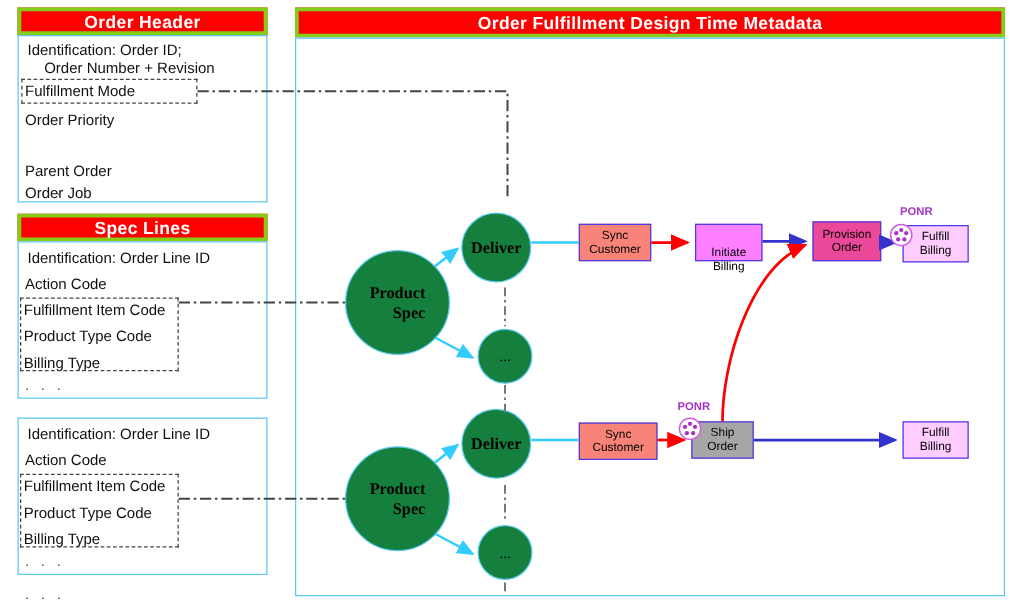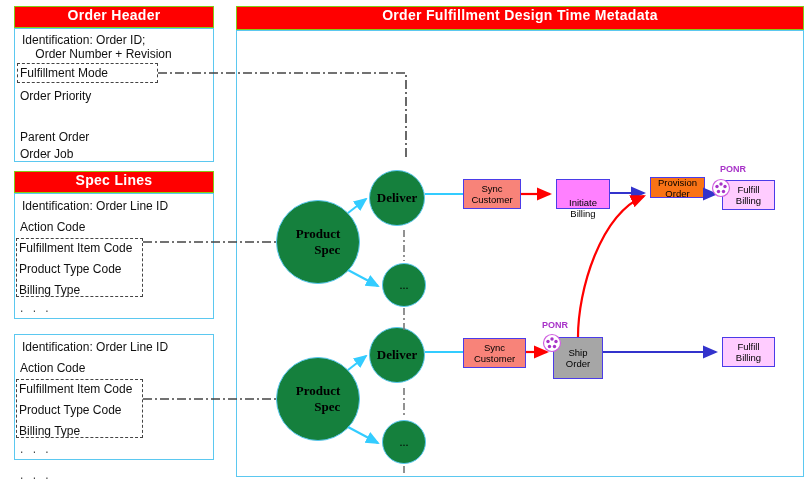--- a/index.html
+++ b/index.html
@@ -1,22 +1,22 @@
 <!DOCTYPE html>
 <html><head>
 <meta charset="utf-8">
 <style>
   html,body{margin:0;padding:0;background:#ffffff;}
   body{width:809px;height:483px;position:relative;overflow:hidden;
        font-family:"Liberation Sans",sans-serif;}
 
   .panel{position:absolute;box-sizing:border-box;border:1.5px solid #5BC8F0;background:#ffffff;}
-  .panel-title{position:absolute;box-sizing:border-box;background:#FF0000;border:1px solid #84cc16;
+  .panel-title{position:absolute;box-sizing:border-box;background:#FF0000;border:3px solid #84cc16;
                color:#ffffff;font-weight:bold;text-align:center;font-size:14px;
-               display:flex;justify-content:center;letter-spacing:.3px;}
+               display:flex;align-items:center;justify-content:center;letter-spacing:.3px;}
 
   .attr{position:absolute;font-size:12px;color:#111;white-space:pre;line-height:14px;}
   .dots{position:absolute;font-size:12px;color:#444;letter-spacing:3px;}
 
   .dashbox{position:absolute;box-sizing:border-box;border:1.4px dashed #444;}
 
   svg.overlay{position:absolute;left:0;top:0;width:809px;height:483px;overflow:visible;}
 
   .node{position:absolute;box-sizing:border-box;border:1.6px solid #4B3BE8;
         display:flex;align-items:center;justify-content:center;text-align:center;
@@ -92,35 +92,35 @@
 </div>
 
 <div class="node" style="left:463px;top:179px;width:58px;height:30px;background:#F88379;">
   <span style="white-space:pre-line;">Sync
 Customer</span>
 </div>
 <div class="node" style="left:556px;top:179px;width:54px;height:30px;background:#FF80FF;">
   <span style="white-space:pre-line;margin-top:28px;">Initiate
 Billing</span>
 </div>
-<div class="node" style="left:650px;top:177px;width:55px;height:21px;background:#f97316;">
+<div class="node" style="left:650px;top:177px;width:55px;height:32px;background:#ec4899;">
   <span style="white-space:pre-line;">Provision
 Order</span>
 </div>
 <div class="node" style="left:722px;top:180px;width:53px;height:30px;background:#FFCCFF;">
   <span style="white-space:pre-line;">Fulfill
 Billing</span>
 </div>
 <div class="ponr-lbl" style="left:705px;top:164px;">PONR</div>
 
 <div class="node" style="left:463px;top:338px;width:63px;height:30px;background:#F88379;">
   <span style="white-space:pre-line;">Sync
 Customer</span>
 </div>
-<div class="node" style="left:553px;top:337px;width:50px;height:42px;background:#A6A6A6;">
+<div class="node" style="left:553px;top:337px;width:50px;height:30px;background:#A6A6A6;">
   <span style="white-space:pre-line;">Ship
 Order</span>
 </div>
 <div class="node" style="left:722px;top:337px;width:53px;height:30px;background:#FFCCFF;">
   <span style="white-space:pre-line;">Fulfill
 Billing</span>
 </div>
 <div class="ponr-lbl" style="left:527px;top:320px;">PONR</div>
 
 <svg class="overlay">

